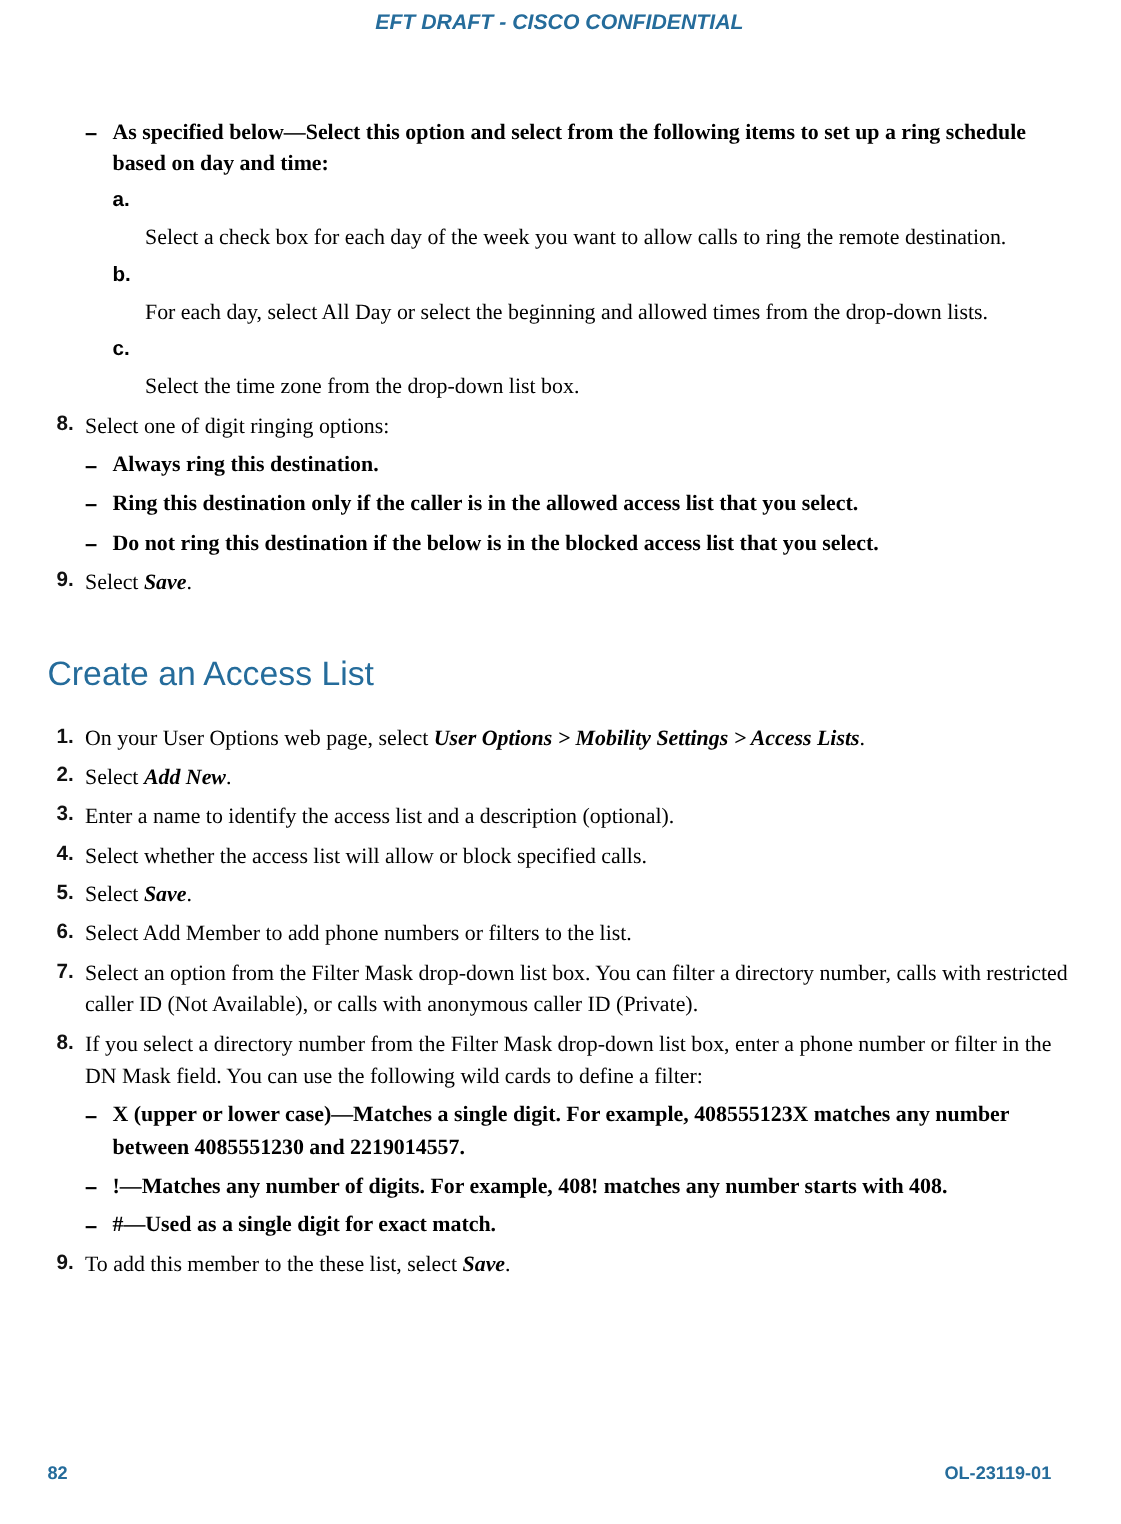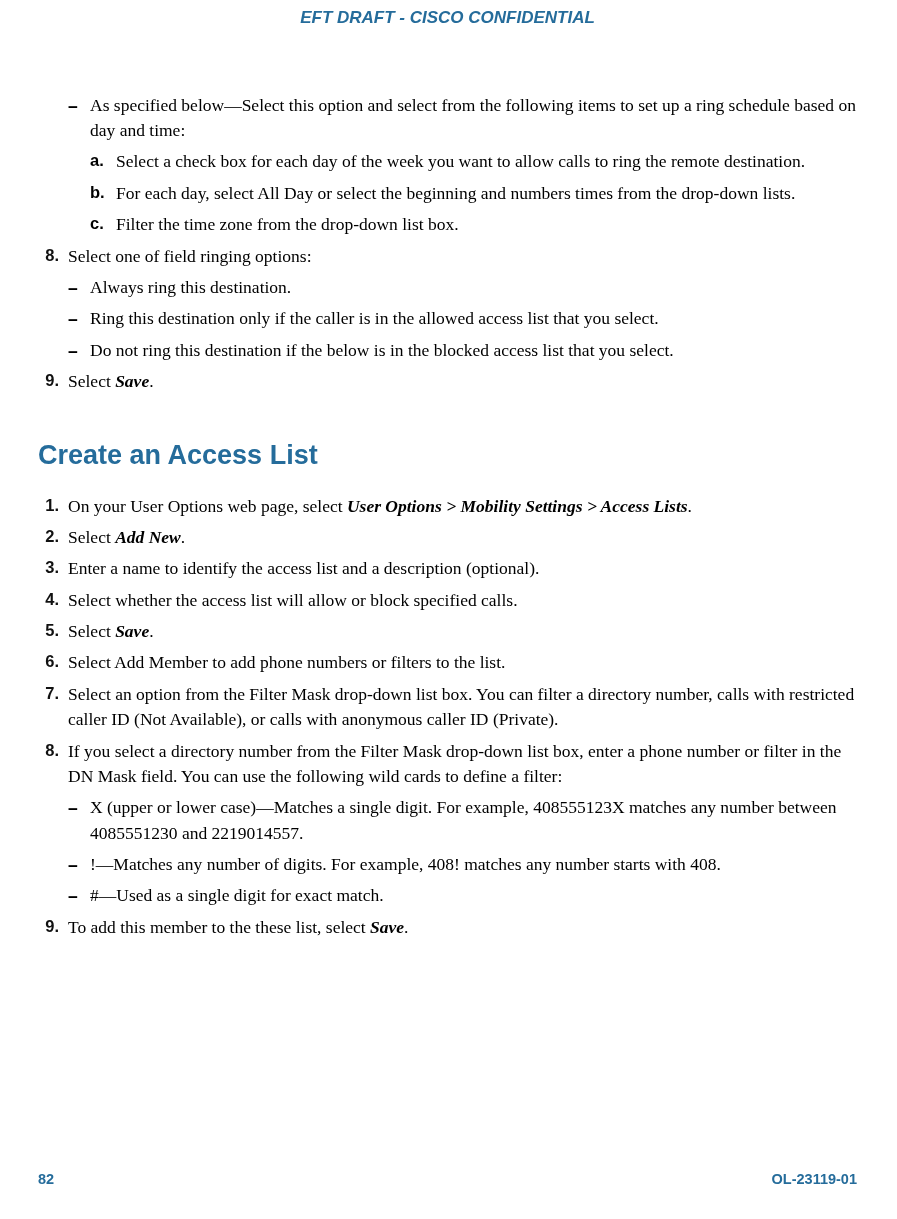--- a/index.html
+++ b/index.html
@@ -57,49 +57,51 @@
   .dash {
     font-family: Arial, Helvetica, sans-serif;
     font-weight: bold;
     width: 22px;
     flex-shrink: 0;
     line-height: 1.0;
     padding-top: 5px;
   }
   .sub-text {
     flex: 1;
+    font-weight: bold;
   }
   .abc-row {
     display: flex;
     margin-bottom: 6px;
     padding-left: 52px;
   }
   .abc {
     font-family: Arial, Helvetica, sans-serif;
     font-weight: bold;
     width: 26px;
     flex-shrink: 0;
     font-size: 16.5px;
   }
   .abc-text {
     flex: 1;
+    margin-top: 28px;
   }
   .bold { font-weight: bold; font-style: italic; }
   h2.section {
     font-family: Arial, Helvetica, sans-serif;
-    font-weight: bold;
+    font-weight: normal;
     color: #256c9b;
     font-size: 27px;
     margin: 42px 0 18px 0;
   }
   .footer {
     position: absolute;
     bottom: 22px;
     left: 38px;
-    right: 40px;
+    right: 56px;
     font-family: Arial, Helvetica, sans-serif;
     font-size: 14.5px;
     color: #256c9b;
     font-weight: bold;
     display: flex;
     justify-content: space-between;
   }
 </style>
 </head>
 <body>
@@ -114,30 +116,30 @@
       <div class="dash">–</div>
       <div class="sub-text">As specified below—Select this option and select from the following items to set up a ring schedule based on day and time:</div>
     </div>
 
     <div class="abc-row">
       <div class="abc">a.</div>
       <div class="abc-text">Select a check box for each day of the week you want to allow calls to ring the remote destination.</div>
     </div>
     <div class="abc-row">
       <div class="abc">b.</div>
-      <div class="abc-text">For each day, select All Day or select the beginning and numbers times from the drop-down lists.</div>
+      <div class="abc-text">For each day, select All Day or select the beginning and allowed times from the drop-down lists.</div>
     </div>
     <div class="abc-row">
       <div class="abc">c.</div>
-      <div class="abc-text">Filter the time zone from the drop-down list box.</div>
+      <div class="abc-text">Select the time zone from the drop-down list box.</div>
     </div>
 
     <div class="step-row">
       <div class="num">8.</div>
-      <div class="step-text">Select one of field ringing options:</div>
+      <div class="step-text">Select one of digit ringing options:</div>
     </div>
     <div class="sub-row">
       <div class="dash">–</div>
       <div class="sub-text">Always ring this destination.</div>
     </div>
     <div class="sub-row">
       <div class="dash">–</div>
       <div class="sub-text">Ring this destination only if the caller is in the allowed access list that you select.</div>
     </div>
     <div class="sub-row">

